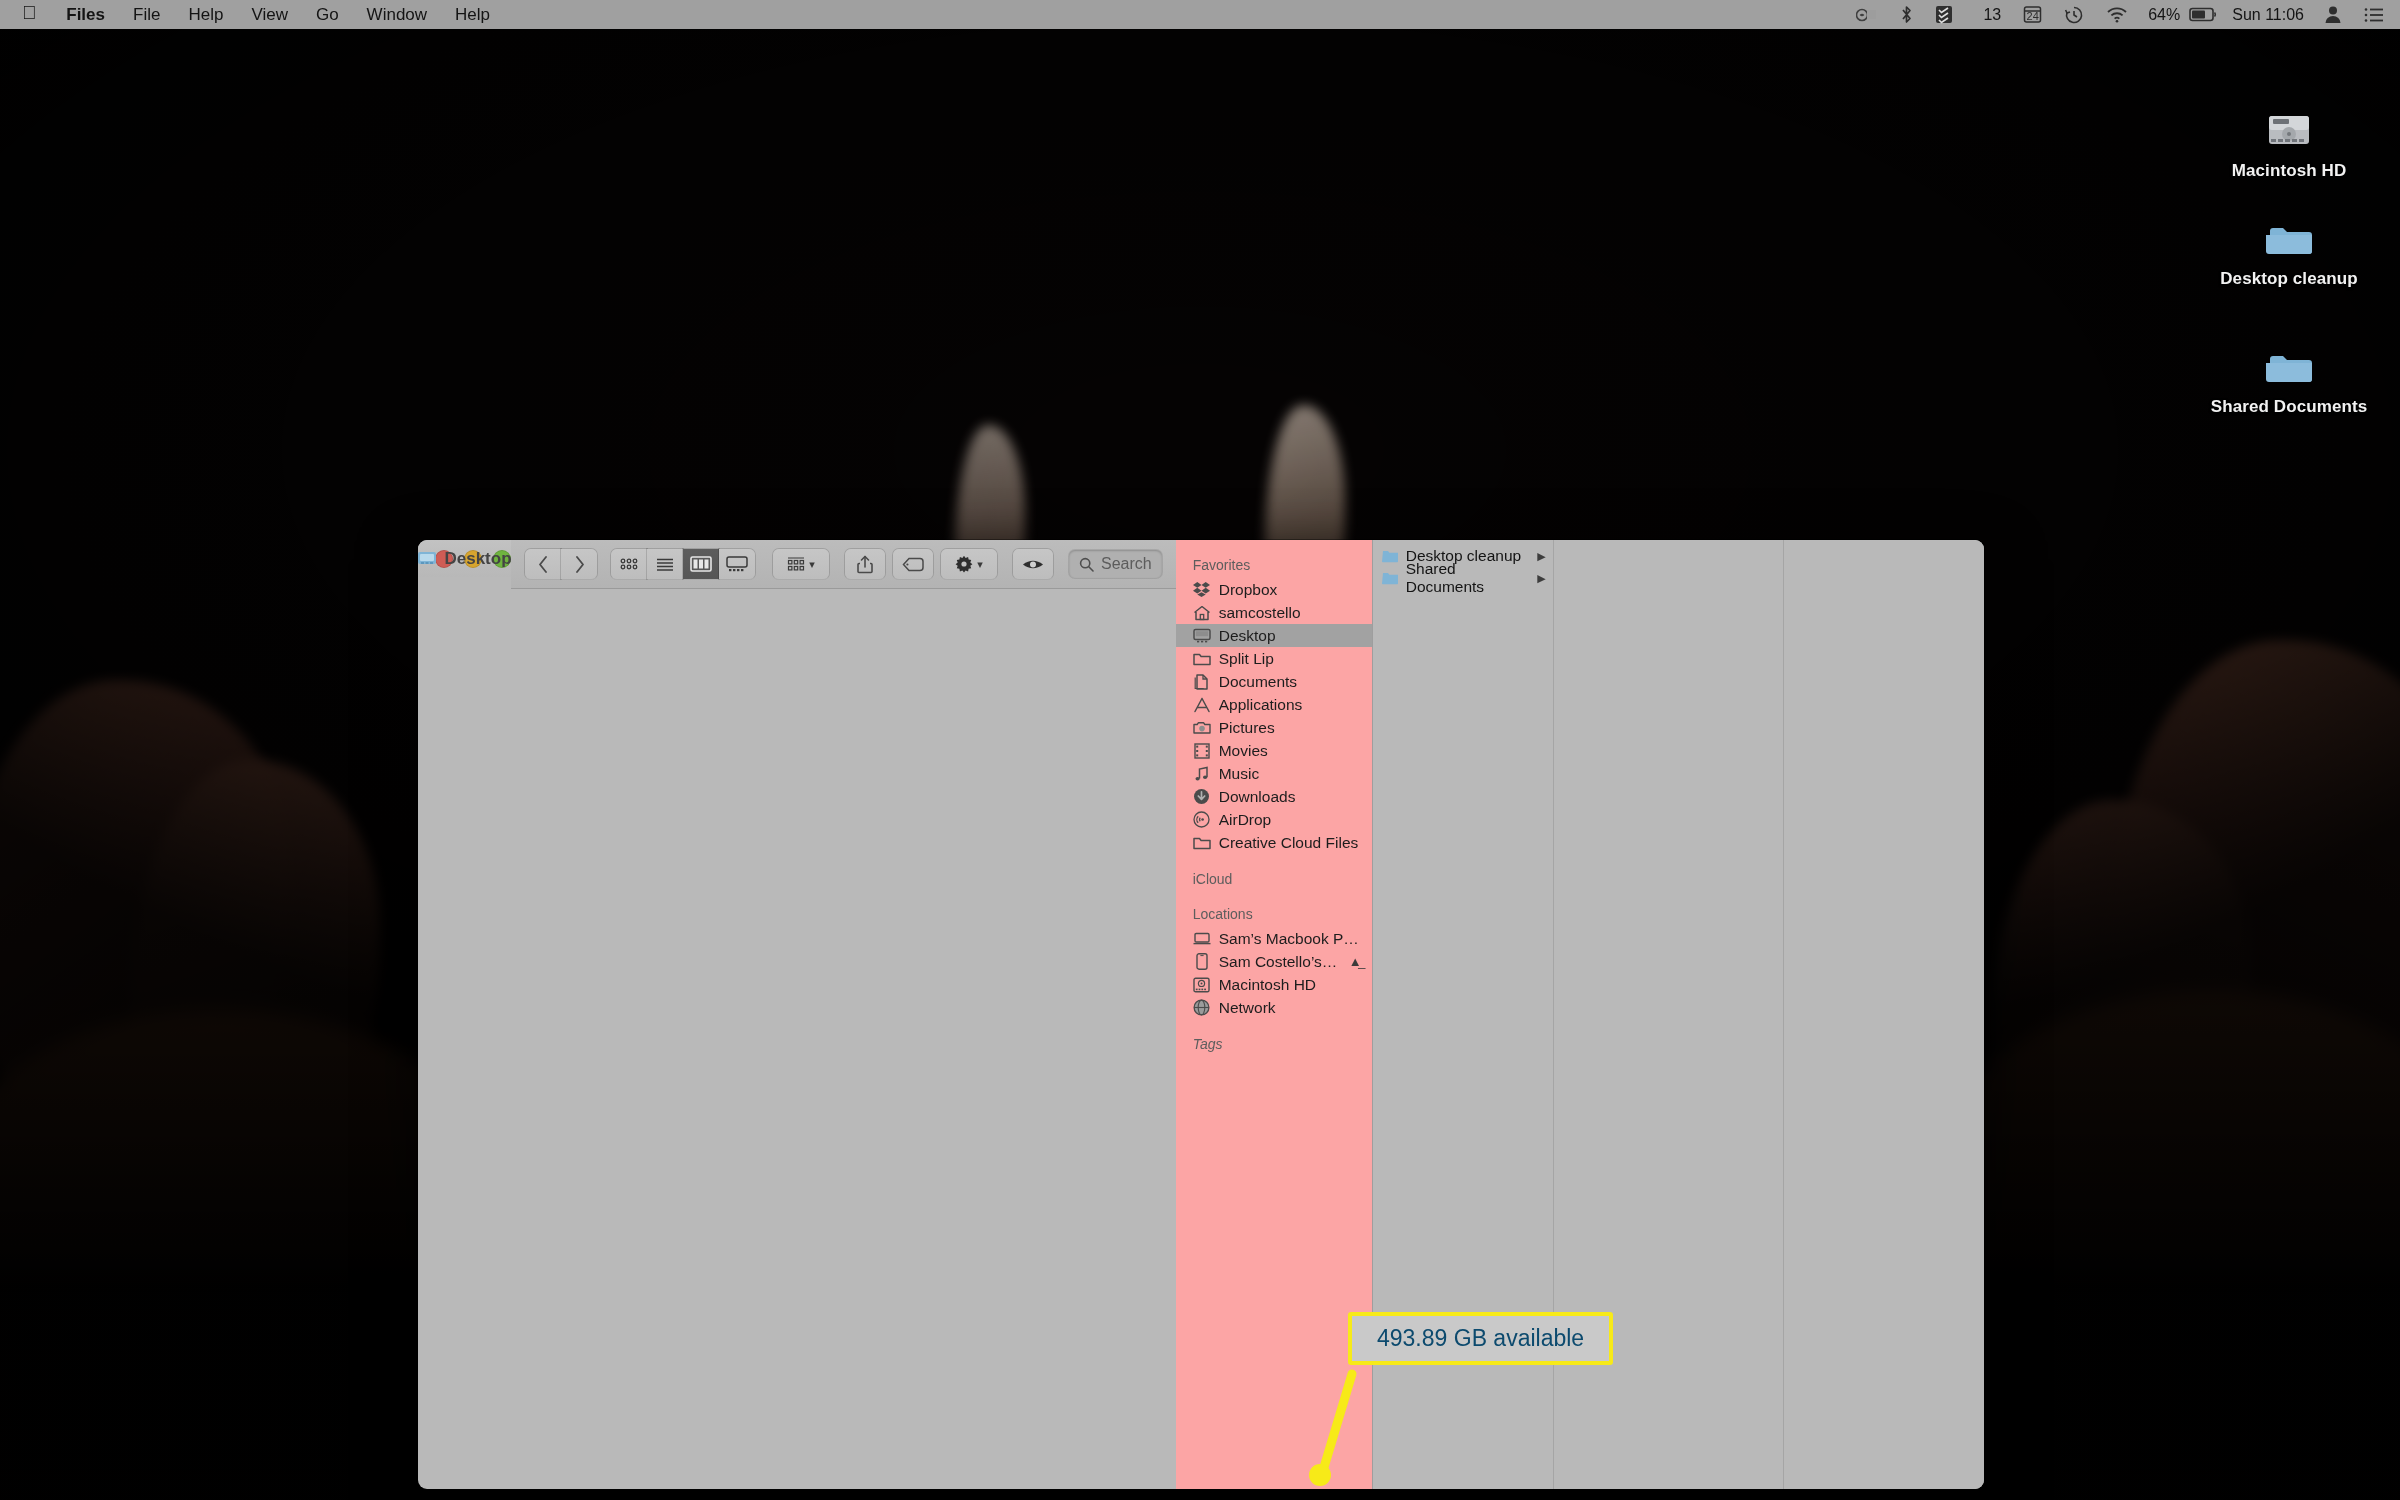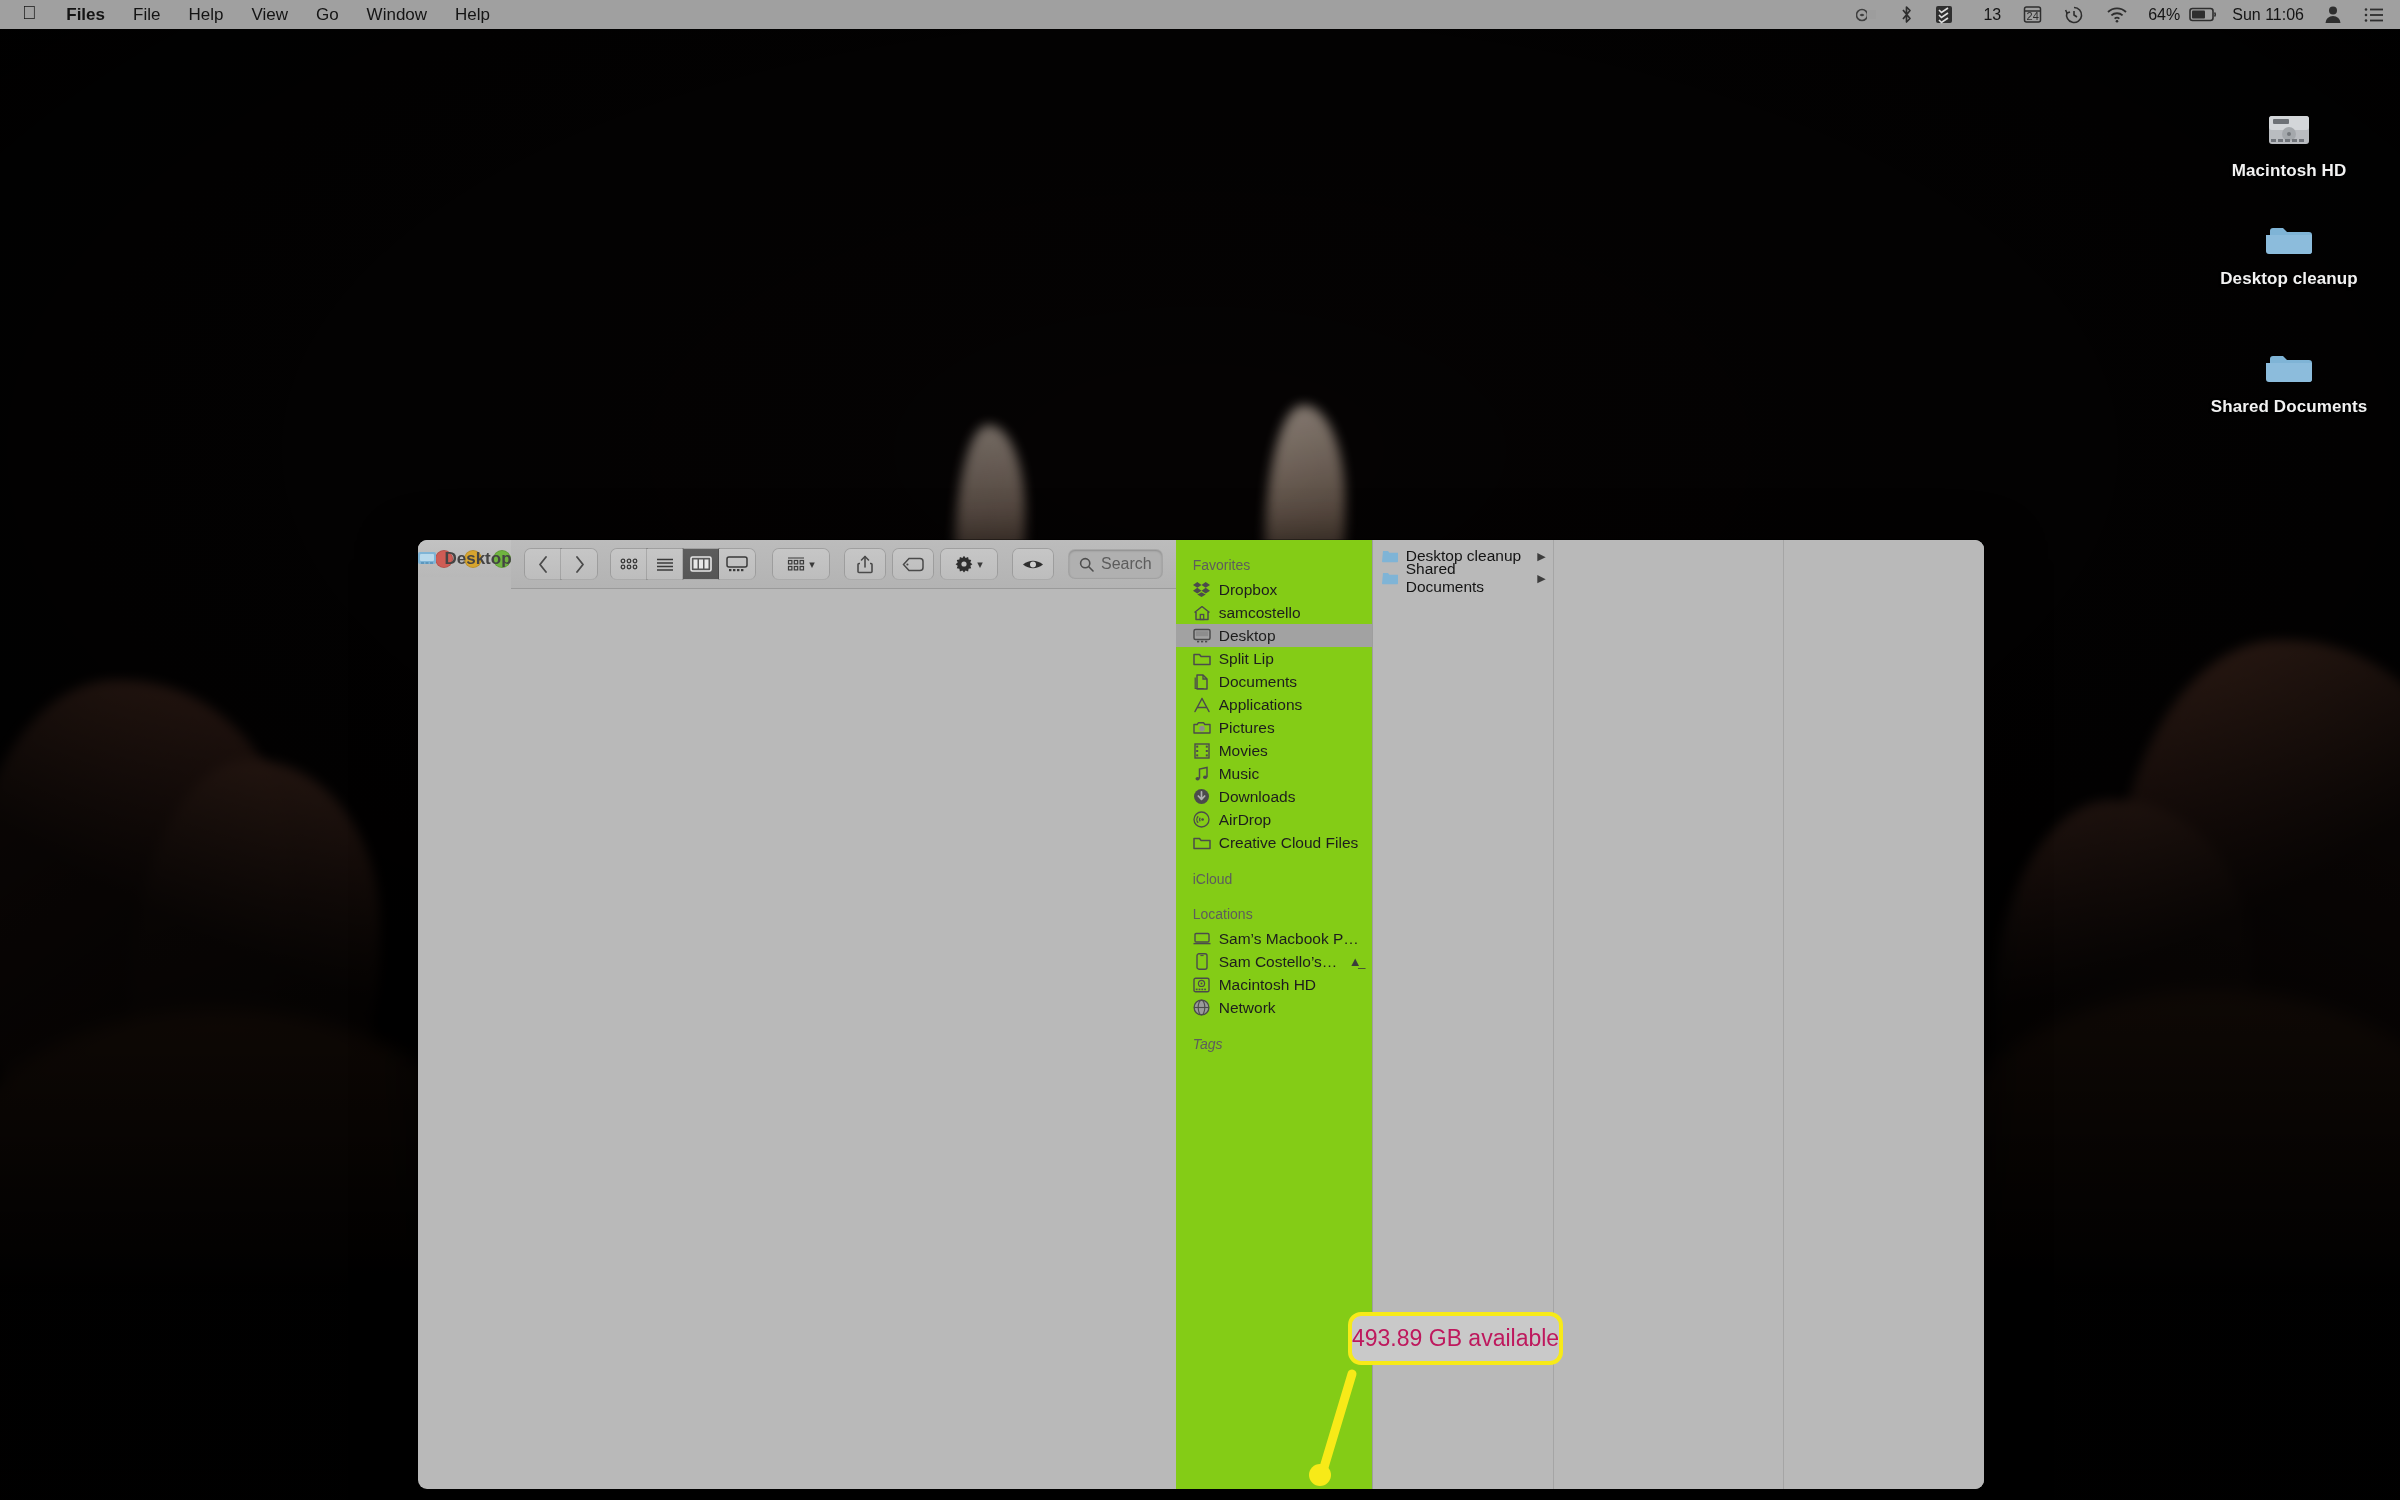--- a/index.html
+++ b/index.html
@@ -131,21 +131,21 @@
     box-shadow:inset 0 1px 2px rgba(0,0,0,.2), 0 0 0 1px rgba(0,0,0,.1);
     display:flex; align-items:center; gap:7px; padding:0 10px;
     font-size:16px; color:#5c5c5c;
   }
 
   #body{ flex:1; display:flex; min-height:0; }
 
   
   #sidebar{
     width:197px; flex:0 0 197px;
-    background:#84cc16;
+    background:#fca5a5;
     border-right:1px solid #9e9e9e;
     padding-top:8px; overflow:hidden;
   }
   .sb-head{
     font-size:14px; color:#5d5d5d; padding:9px 0 5px 17px; font-weight:normal;
   }
   .sb-row{
     height:23px; display:flex; align-items:center; gap:8px;
     padding:0 10px 0 17px; font-size:15.5px; color:#1d1d1d; cursor:default;
   }
@@ -177,25 +177,25 @@
     background:linear-gradient(#b6b6b6,#ababab);
     border-top:1px solid #9e9e9e;
     display:flex; align-items:center; justify-content:center;
     font-size:14px; color:#303030;
   }
 
   
   #callout{
     position:absolute; z-index:60;
     left:1348px; top:1312px;
-    padding:9px 0;
+    padding:9px 25px;
     background:#c9c9c9;
     border:4px solid #f7ea18;
-    border-radius:13px;
-    font-size:23px; color:#be185d;
+    border-radius:3px;
+    font-size:23px; color:#0c4a6e;
     white-space:nowrap;
   }
   #leader{ position:absolute; z-index:59; left:0; top:0; pointer-events:none; }
 </style>
 </head>
 <body>
 
 <div id="desktop">
 
   <div class="wp-rock" style="left:-40px; top:680px; width:330px; height:460px;

